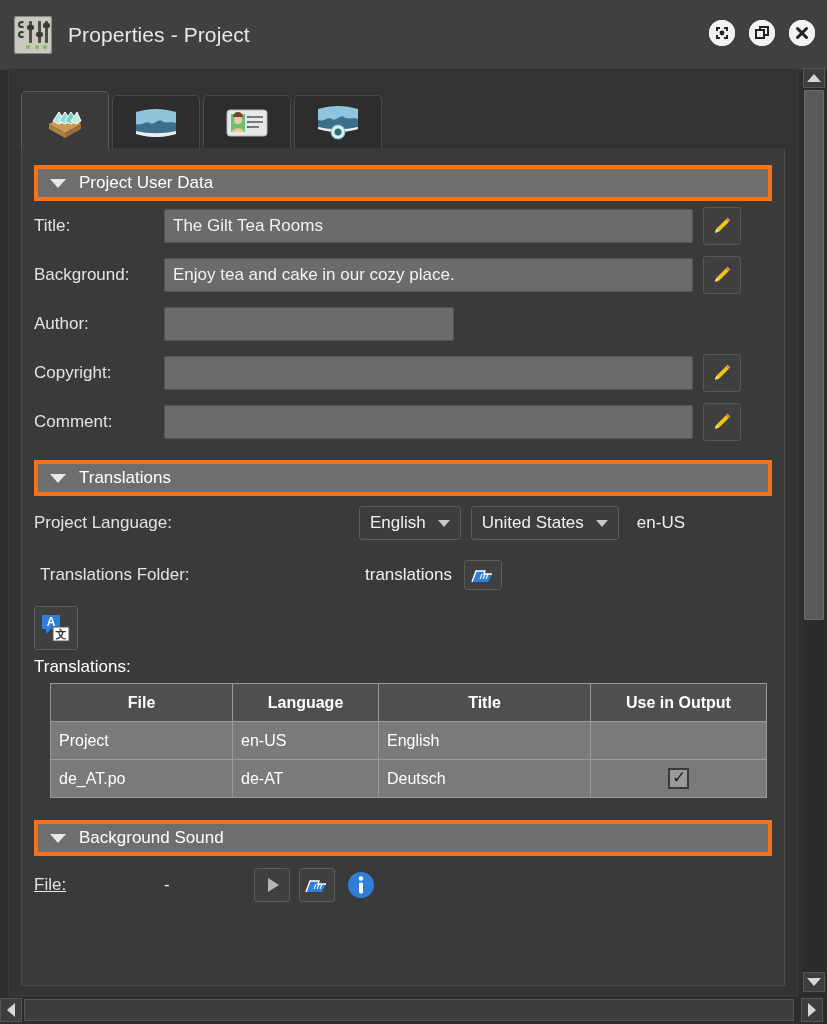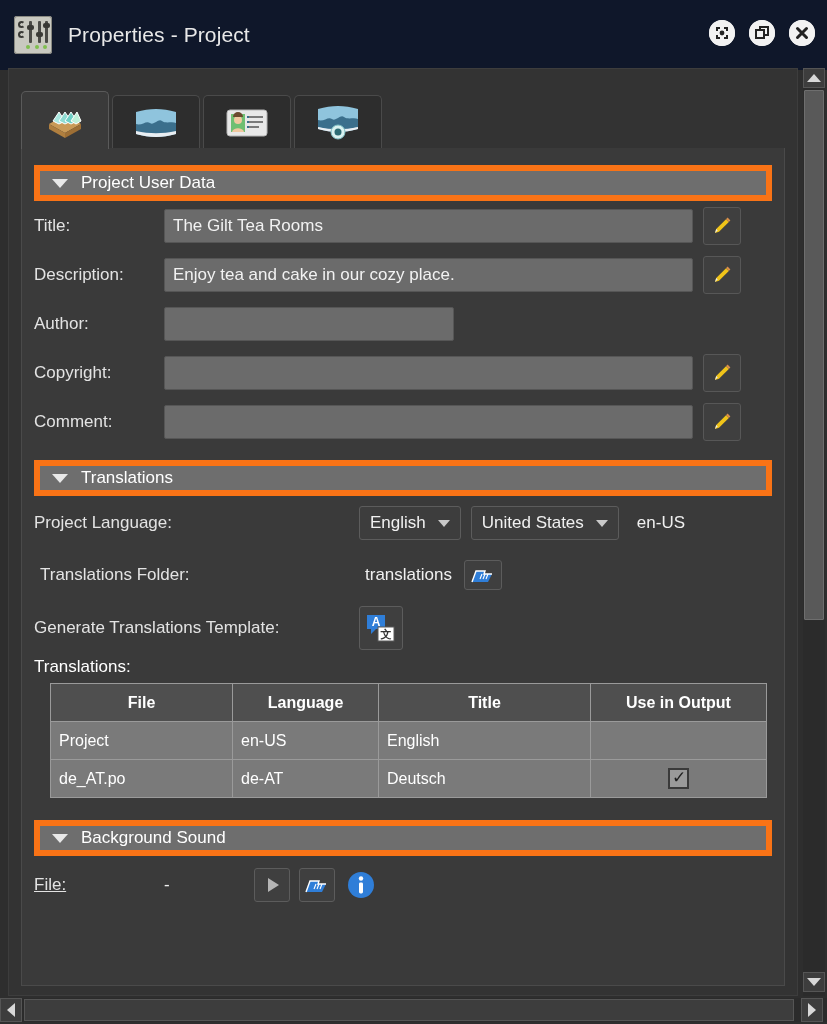--- a/index.html
+++ b/index.html
@@ -7,21 +7,21 @@
     width: 827px; height: 1024px;
     background: #2b2b2b;
     font-family: "Liberation Sans", sans-serif;
     overflow: hidden;
   }
   .window { position: relative; width: 827px; height: 1024px; background: #2e2e2e; }
 
   
   .titlebar {
     position: absolute; left: 0; top: 0; width: 827px; height: 70px;
-    background: #0f172a; display: flex; align-items: center;
+    background: #404040; display: flex; align-items: center;
   }
   .app-icon {
     width: 38px; height: 38px; margin-left: 14px; border-radius: 3px;
     background: #c9c9c0; position: relative; flex: none;
     box-shadow: inset 0 0 0 1px #8a8a82;
   }
   .app-icon .sl { position: absolute; width: 3px; background: #4a4a46; border-radius: 1px; }
   .app-icon .kn { position: absolute; width: 7px; height: 5px; background: #3a3a36; border-radius: 2px; }
   .app-icon .dot { position: absolute; width: 4px; height: 4px; border-radius: 50%; background: #7fbf4f; bottom: 5px; }
   .app-icon .cc { position: absolute; width: 7px; height: 7px; border: 2px solid #3a3a36; border-radius: 50%; border-right-color: transparent; }
@@ -48,21 +48,21 @@
   .tab-underline {
     position: absolute; left: 12px; top: 79px; width: 764px; height: 1px; background: #4a4a4a;
   }
   .content-box {
     position: absolute; left: 12px; top: 79px; width: 764px; height: 838px;
     background: #3a3a3a; border: 1px solid #4a4a4a; border-top: none; overflow: hidden;
   }
 
   
   .section-head {
-    margin: 17px 12px 0 12px; height: 36px; background: #6e6e6e; border: 6px solid #f97316;
+    margin: 17px 12px 0 12px; height: 36px; background: #6e6e6e; border: 4px solid #f97316;
     display: flex; align-items: center; cursor: pointer;
   }
   .section-head .caret {
     margin-left: 12px; width: 0; height: 0; border-left: 8px solid transparent; border-right: 8px solid transparent;
     border-top: 9px solid #e8e8e8;
   }
   .section-head .sh-label { margin-left: 13px; color: #ffffff; font-size: 17px; }
 
   
   .form { padding: 0 12px; }
@@ -249,21 +249,21 @@
           <div class="edit-btn">
             <svg width="22" height="22" viewBox="0 0 22 22">
               <path d="M4 18l1.2-4L15 4.2l2.8 2.8L8 16.8z" fill="#f0c419"></path>
               <path d="M15 4.2L17.8 7l1.6-1.6-2.8-2.8z" fill="#d98f4a"></path>
               <path d="M4 18l1.2-4 1.5 1.5z" fill="#ededed"></path>
             </svg>
           </div>
         </div>
 
         <div class="row">
-          <div class="lbl">Description:</div>
+          <div class="lbl">Background:</div>
           <div class="fld wide">Enjoy tea and cake in our cozy place.</div>
           <div class="edit-btn">
             <svg width="22" height="22" viewBox="0 0 22 22">
               <path d="M4 18l1.2-4L15 4.2l2.8 2.8L8 16.8z" fill="#f0c419"></path>
               <path d="M15 4.2L17.8 7l1.6-1.6-2.8-2.8z" fill="#d98f4a"></path>
               <path d="M4 18l1.2-4 1.5 1.5z" fill="#ededed"></path>
             </svg>
           </div>
         </div>
 
@@ -326,21 +326,20 @@
               <path d="M2 17l4-11h9l-1 3h8l-4 8z" fill="#2f7ed8"></path>
               <path d="M2 17l4-11h9l-1 3h8" fill="none" stroke="#ffffff" stroke-width="1.4"></path>
               <g stroke="#ffffff" stroke-width="1.1">
                 <path d="M12 9l-2 5M15 9l-2 5M18 9l-2 5"></path>
               </g>
             </svg>
           </div>
         </div>
 
         <div class="trow" style="height:58px;">
-          <div class="lbl" style="width:325px;">Generate Translations Template:</div>
           <div class="icon-btn sz44">
             <svg width="34" height="34" viewBox="0 0 34 34">
               <path d="M3 4h18v14H12l-5 5v-5H3z" fill="#2f7ed8"></path>
               <text x="12" y="15" font-family="Liberation Sans, sans-serif" font-size="12" font-weight="bold" fill="#ffffff" text-anchor="middle">A</text>
               <rect x="14" y="16" width="16" height="14" fill="#ffffff" stroke="#5a5a5a"></rect>
               <text x="22" y="27" font-family="Liberation Sans, sans-serif" font-size="11" font-weight="bold" fill="#333" text-anchor="middle">文</text>
             </svg>
           </div>
         </div>
 

